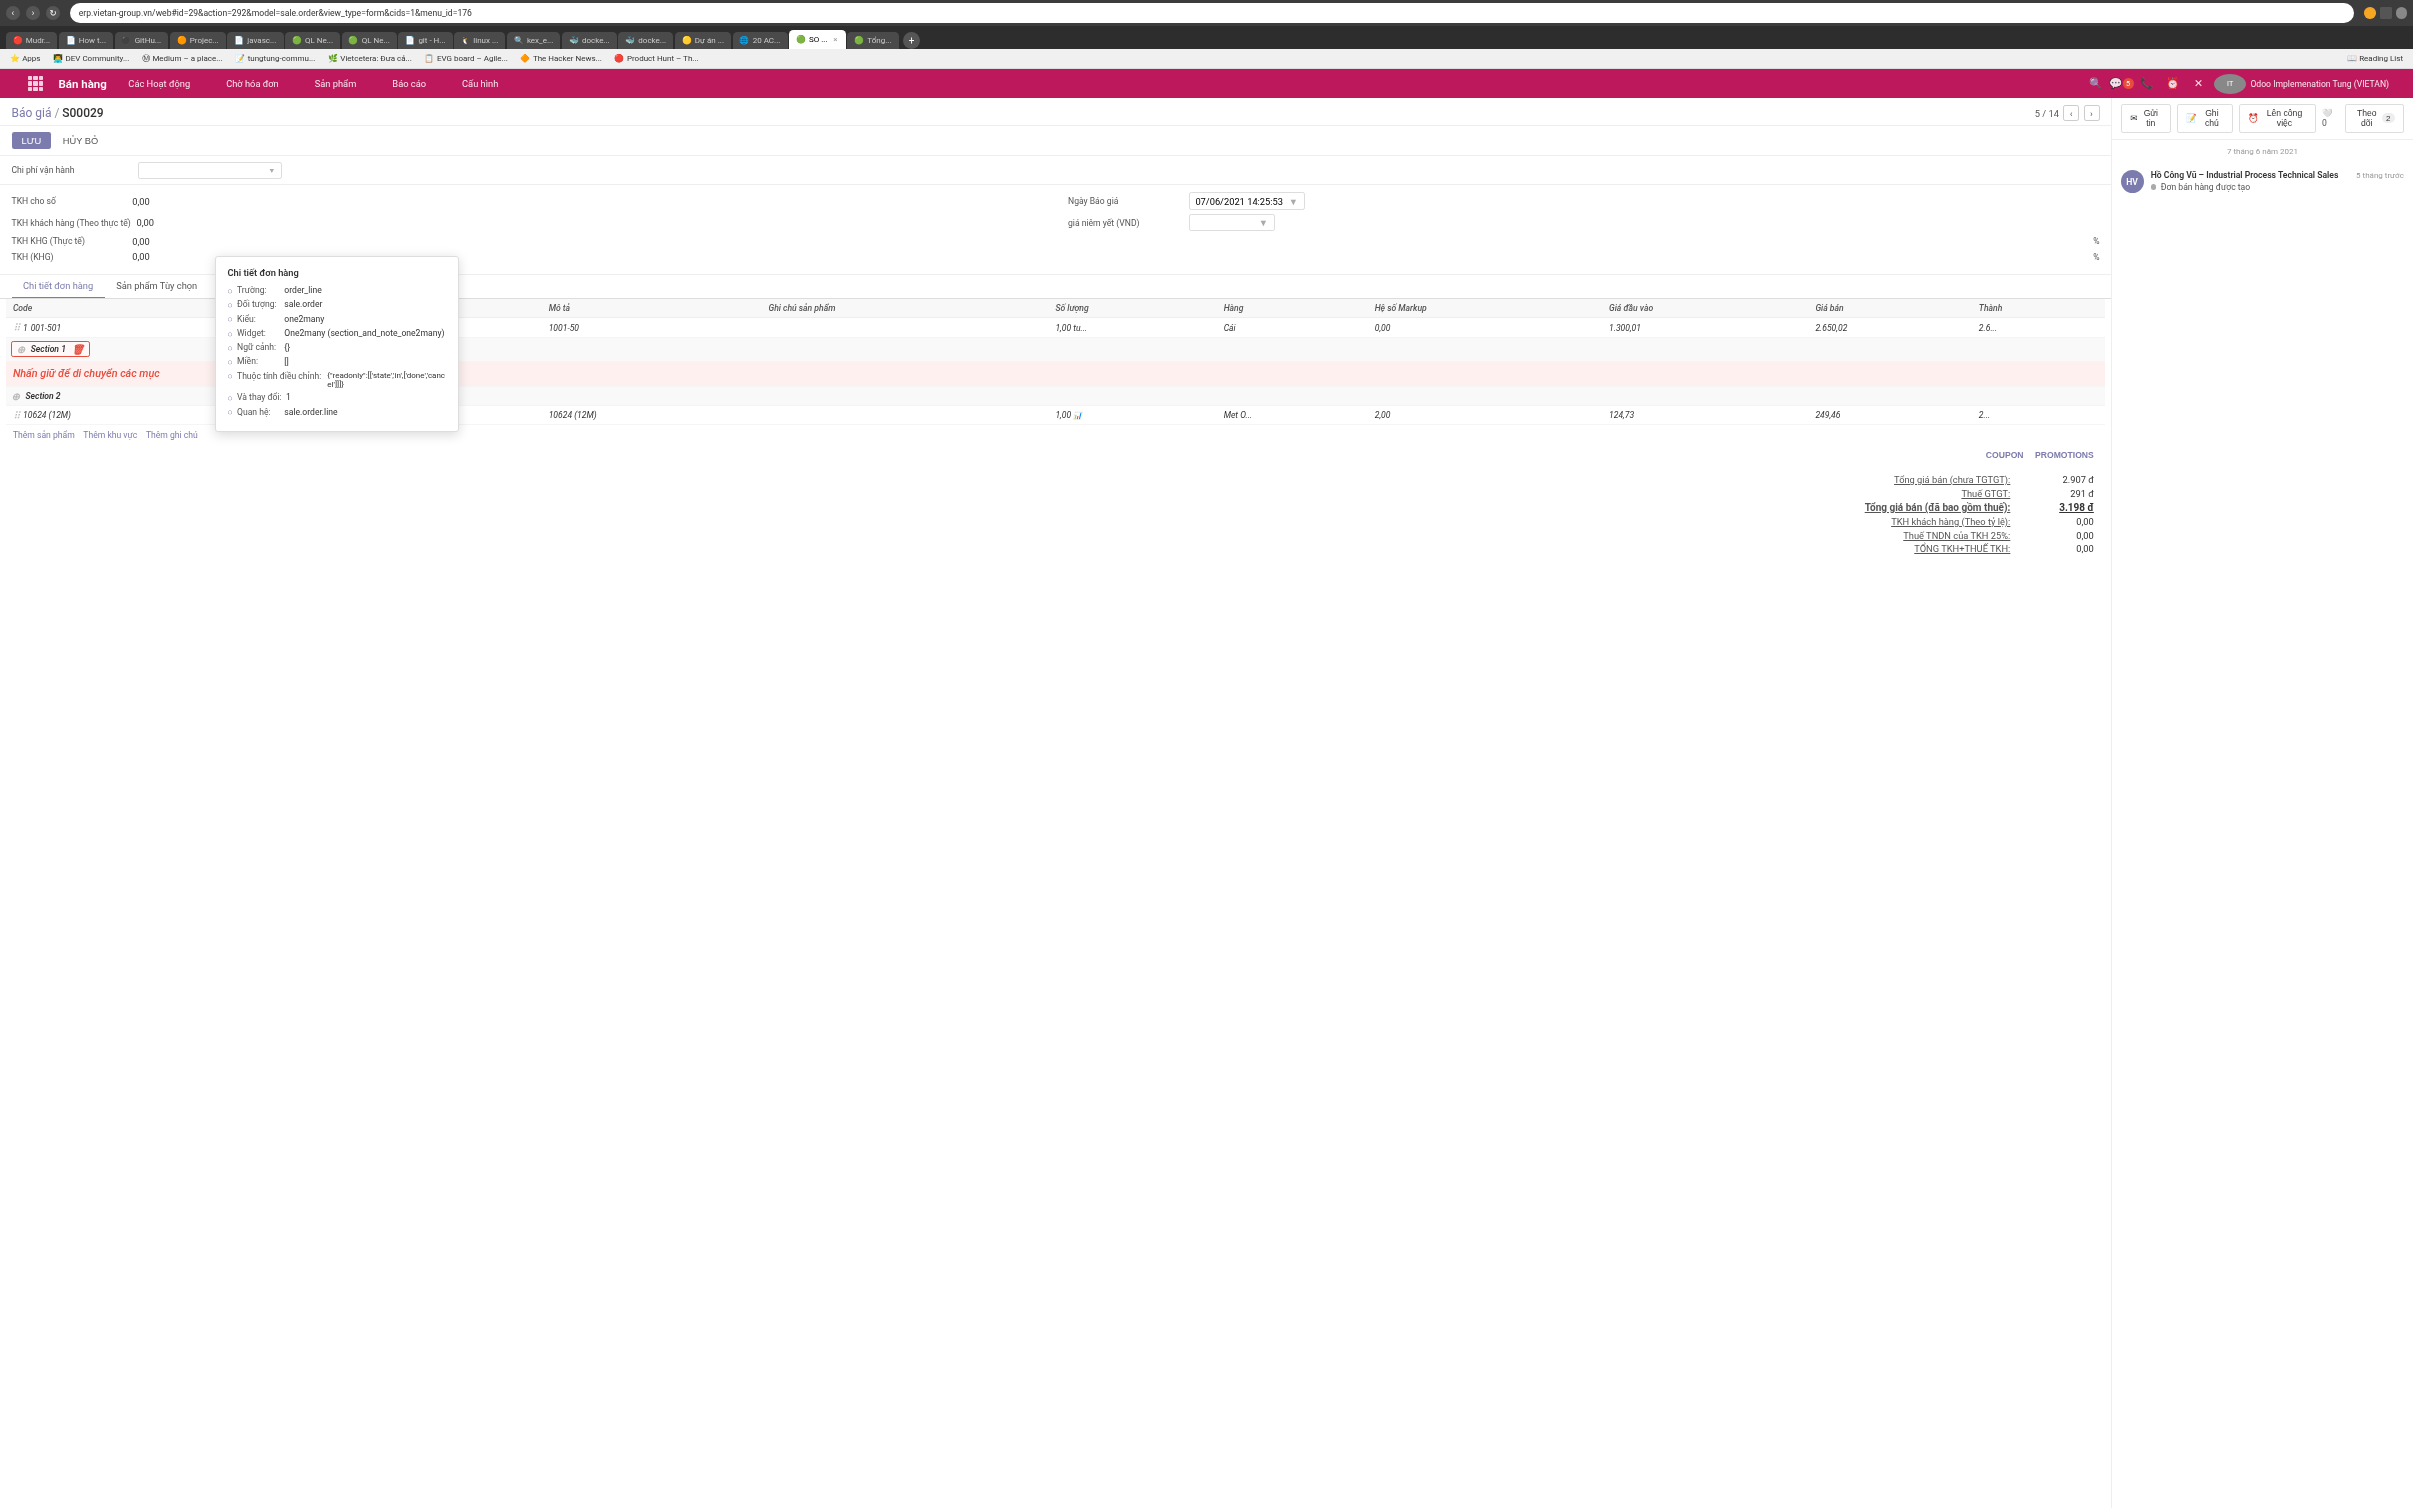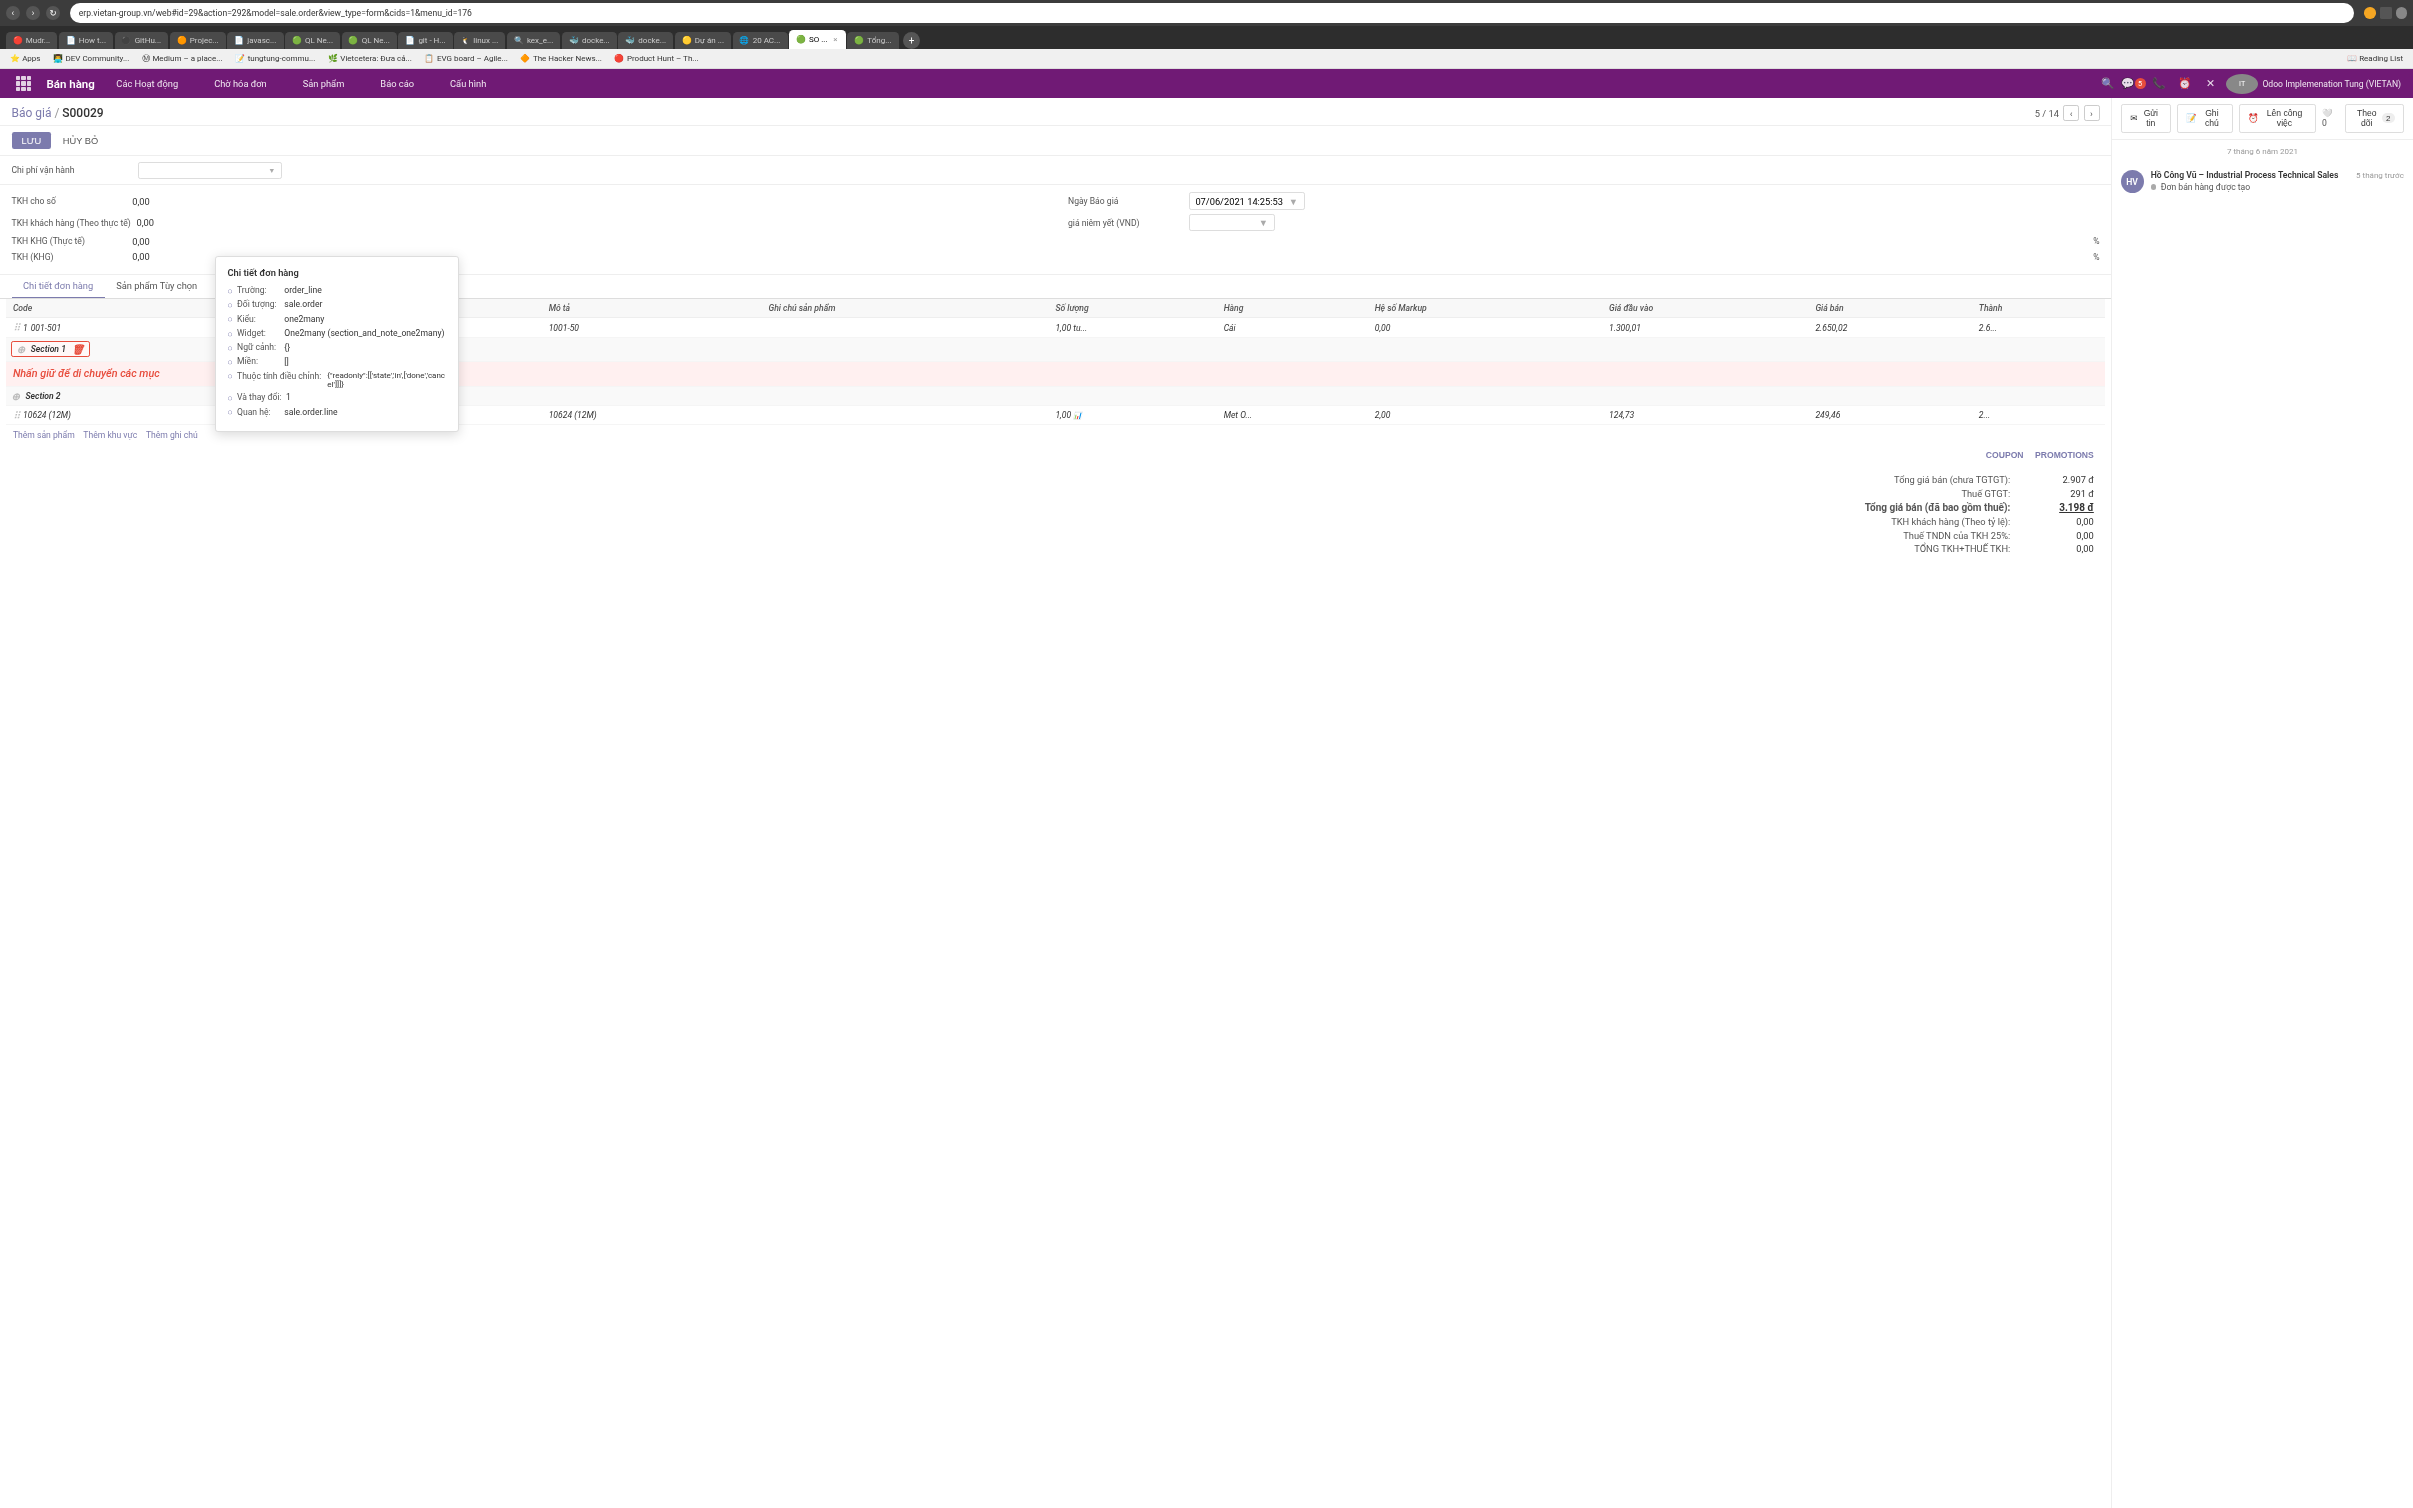--- a/index.html
+++ b/index.html
@@ -13,21 +13,21 @@
     .tab-inactive { background: #4a4a4a; color: #ccc; height: 17px; display: flex; align-items: center; padding: 0 7.2px; font-size: 8px; border-radius: 4.3px 4.3px 0 0; gap: 2.9px; min-width: 43px; max-width: 86px; overflow: hidden; white-space: nowrap; }
     .browser-addressbar { background: #fff; height: 20px; border-radius: 10px; display: flex; align-items: center; padding: 0 8.6px; font-size: 8.6px; color: #333; flex: 1; margin: 0 5.7px; }
     .browser-nav { display: flex; align-items: center; gap: 5.7px; }
     .nav-btn { width: 14.4px; height: 14.4px; border-radius: 50%; background: #555; display: flex; align-items: center; justify-content: center; color: #fff; font-size: 8.6px; cursor: pointer; }
 
     
     .bookmarks-bar { background: #f0f0f0; height: 20px; display: flex; align-items: center; padding: 0 5.7px; gap: 4.3px; border-bottom: 0.7px solid #ddd; overflow: hidden; }
     .bookmark-item { display: flex; align-items: center; gap: 2.2px; font-size: 8px; color: #333; padding: 1.4px 4.3px; border-radius: 2.2px; white-space: nowrap; cursor: pointer; }
 
     
-    .odoo-topbar { background: #701a75; height: 29px; display: flex; align-items: center; padding: 0 12px; gap: 0; color: #fff; }
+    .odoo-topbar { background: #be185d; height: 29px; display: flex; align-items: center; padding: 0 24px; gap: 0; color: #fff; }
     .odoo-apps-icon { width: 23px; height: 23px; display: flex; align-items: center; justify-content: center; cursor: pointer; }
     .odoo-brand { font-size: 11.5px; font-weight: 600; padding: 0 11.5px; }
     .odoo-nav { display: flex; align-items: center; gap: 16px; flex: 1; }
     .odoo-nav-item { padding: 5.7px 10px; font-size: 9.3px; color: rgba(255,255,255,0.9); cursor: pointer; border-radius: 2.9px; }
     .odoo-topbar-right { display: flex; align-items: center; gap: 5.7px; margin-left: auto; }
     .topbar-icon { width: 20px; height: 20px; display: flex; align-items: center; justify-content: center; cursor: pointer; color: rgba(255,255,255,0.85); font-size: 10.8px; }
     .topbar-badge { background: #e74c3c; border-radius: 7.2px; padding: 0.7px 3.6px; font-size: 7.2px; color: #fff; }
     .user-menu { display: flex; align-items: center; gap: 4.3px; cursor: pointer; color: rgba(255,255,255,0.9); font-size: 8.6px; }
     .user-avatar { width: 32px; height: 20px; border-radius: 50%; background: #888; overflow: hidden; display: flex; align-items: center; justify-content: center; }
 
@@ -82,21 +82,21 @@
     .add-link { color: #7c7bad; font-size: 8.6px; cursor: pointer; text-decoration: none; }
 
     
     .coupon-row { display: flex; justify-content: flex-end; gap: 11.5px; padding: 5.7px 11.5px; }
     .coupon-btn { color: #7c7bad; font-size: 8.6px; font-weight: 600; cursor: pointer; background: none; border: none; }
 
     .terms-area { padding: 7.2px 11.5px; color: #aaa; font-size: 8.6px; border-top: 0.7px solid #eee; }
 
     .totals-section { padding: 8.6px 11.5px; }
     .total-row { display: flex; justify-content: flex-end; gap: 0; margin-bottom: 2.9px; }
-    .total-label { text-align: right; font-size: 9.3px; color: #555; min-width: 201px; padding-right: 11.5px; }
+    .total-label { text-align: right; font-size: 9.3px; color: #555; min-width: 201px; padding-right: 11.5px; text-decoration: underline; }
     .total-value { text-align: right; font-size: 9.3px; color: #333; min-width: 72px; }
     .total-row.bold .total-label, .total-row.bold .total-value { font-weight: 700; font-size: 10px; }
 
     
     .right-panel { width: 302px; border-left: 0.7px solid #eee; background: #fff; display: flex; flex-direction: column; flex-shrink: 0; }
     .chatter-actions { display: flex; align-items: center; padding: 5.7px 8.6px; gap: 5.7px; border-bottom: 0.7px solid #eee; }
     .chatter-btn { padding: 3.6px 8.6px; border: 0.7px solid #ddd; border-radius: 2.2px; font-size: 8.6px; cursor: pointer; background: #fff; color: #333; display: flex; align-items: center; gap: 2.9px; }
     .chatter-follow { display: flex; align-items: center; gap: 2.9px; margin-left: auto; font-size: 8.6px; color: #555; }
     .chatter-badge { background: #eee; border-radius: 7.2px; padding: 0.7px 4.3px; font-size: 8px; color: #333; }
 

